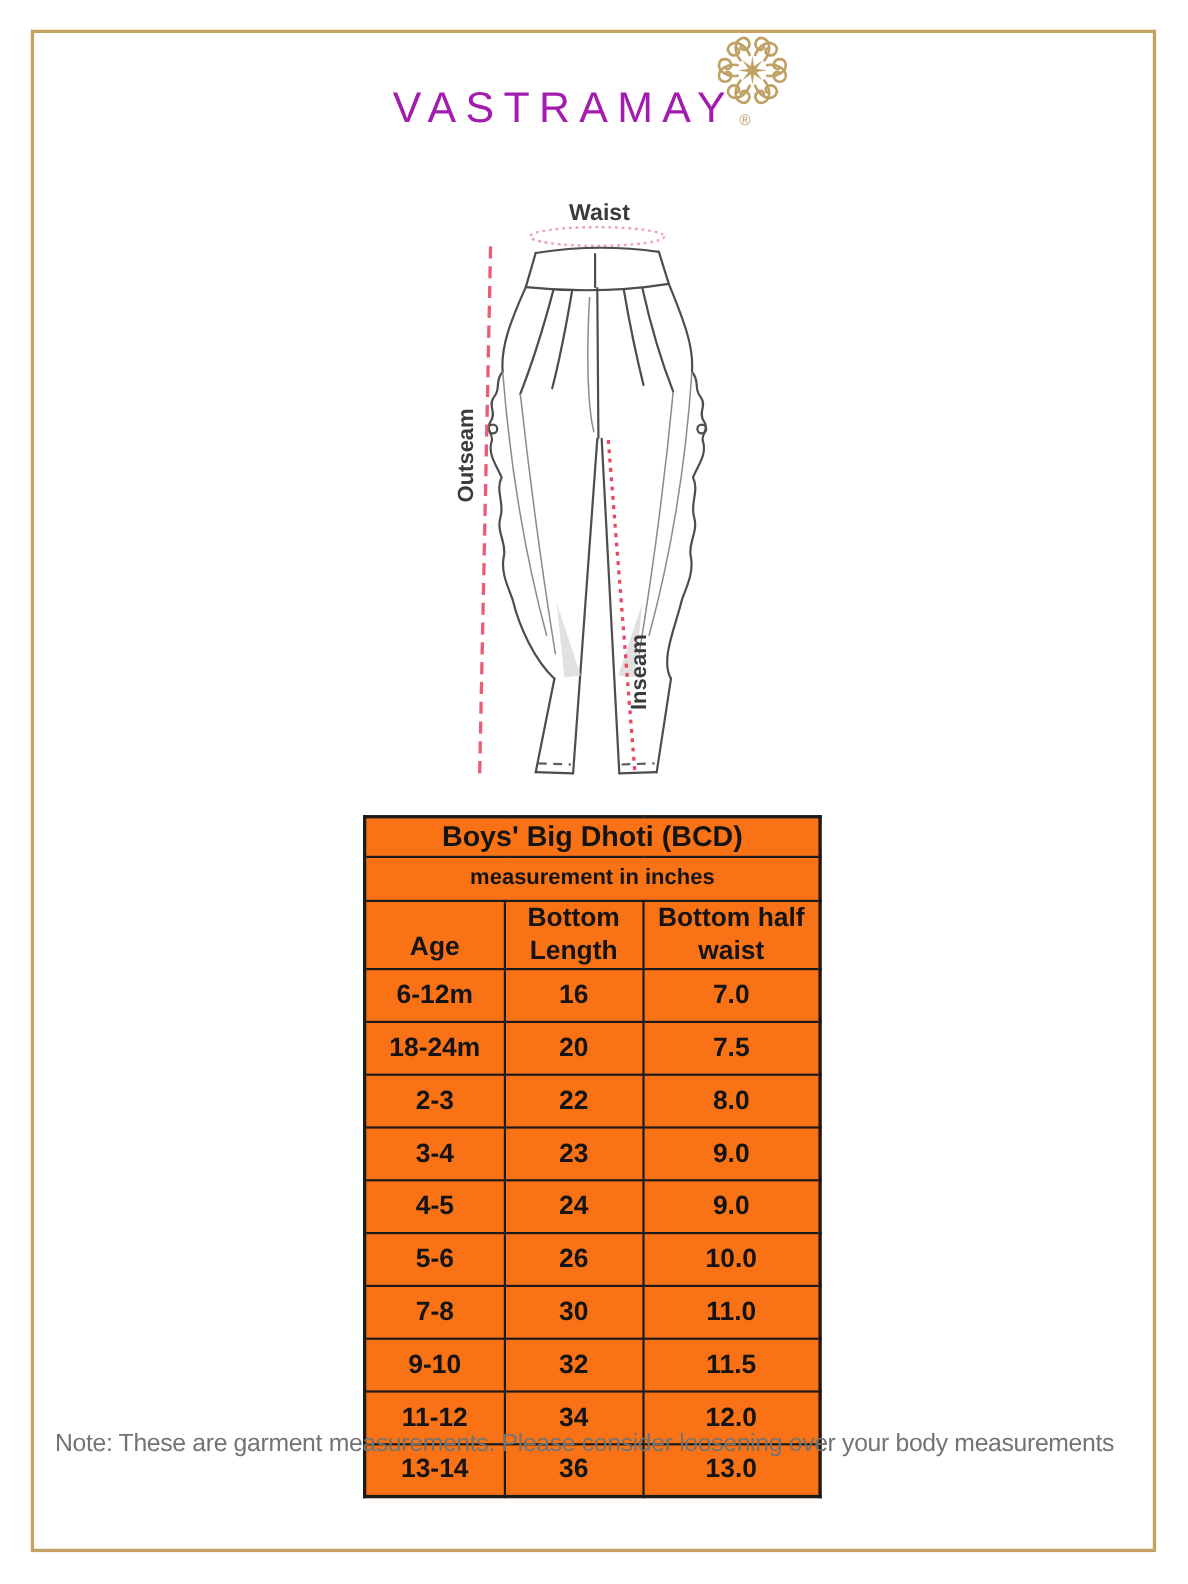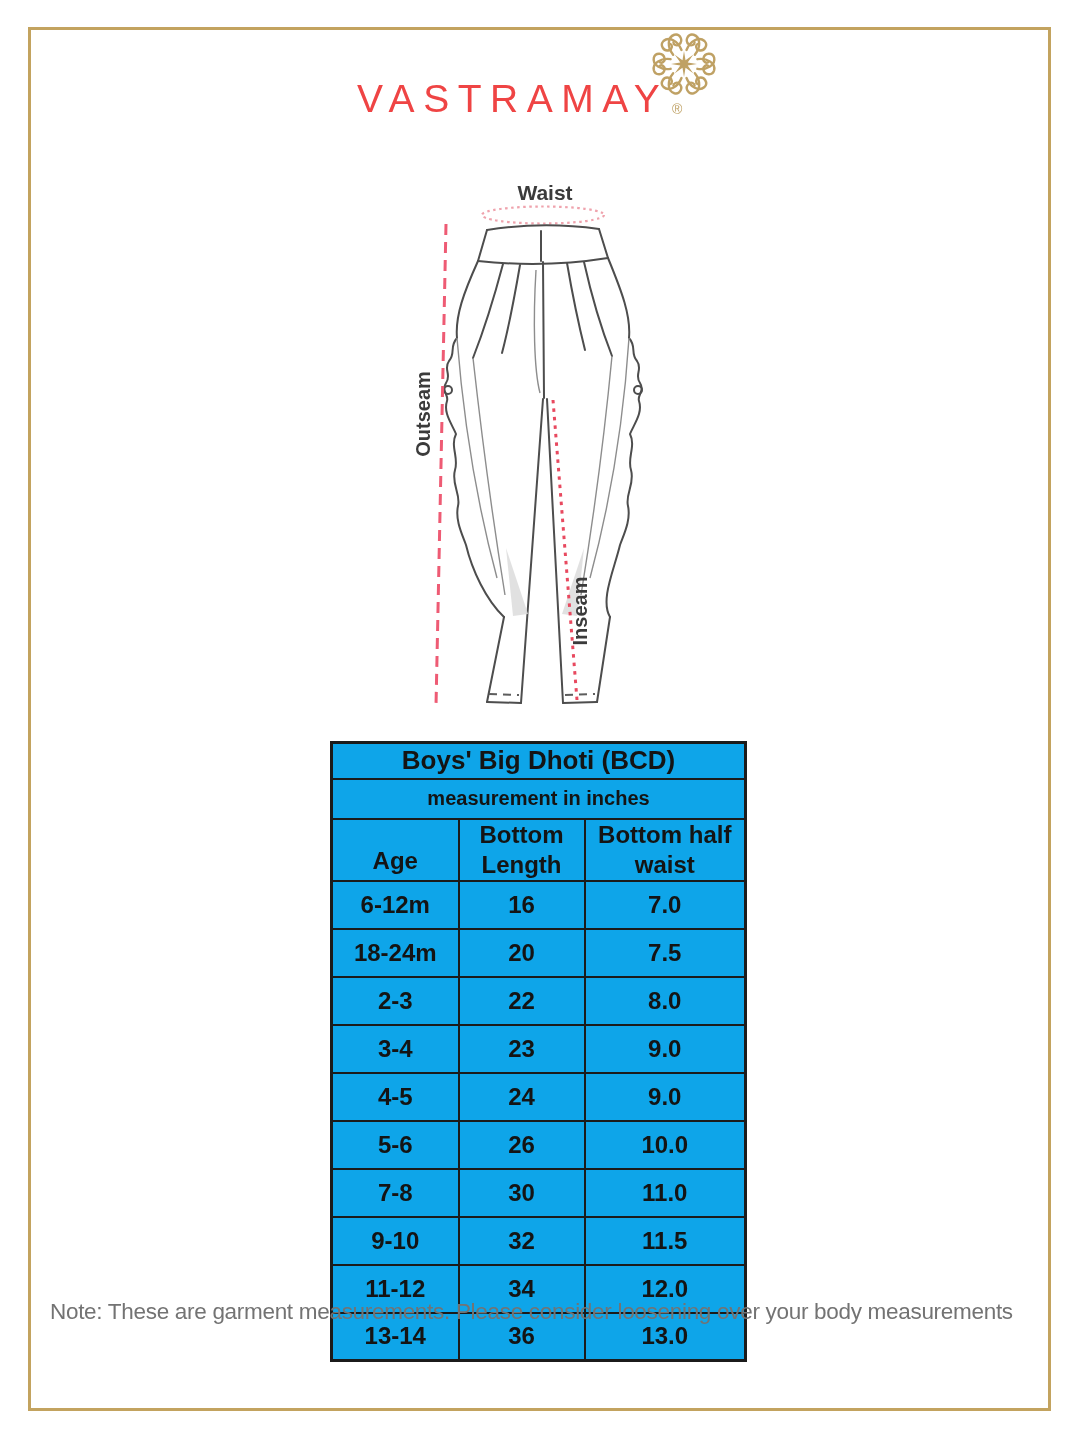--- a/index.html
+++ b/index.html
@@ -8,21 +8,21 @@
 
   .frame {
     position:absolute; left:28px; top:27px; width:1023px; height:1384px;
     border:3px solid #c3a35f; pointer-events:none;
   }
 
   
   .brand-name {
     position:absolute; left:357px; top:77px;
     font-size:39px; font-weight:400; letter-spacing:8.5px;
-    color:#ef4444; white-space:nowrap;
+    color:#a21caf; white-space:nowrap;
   }
   .brand-ornament { position:absolute; left:650px; top:32px; }
   .brand-reg {
     position:absolute; left:672px; top:101px;
     font-size:14px; color:#bfa164;
   }
 
   
   .diagram-svg { position:absolute; left:400px; top:170px; }
   .diagram-svg text {
@@ -33,21 +33,21 @@
   .sketch-light { stroke:#8d8d8d; stroke-width:1.4; fill:none; }
   .waist-ellipse { fill:none; stroke:#efa3ad; stroke-width:2.2; stroke-dasharray:2.5 3.5; }
   .outseam-line { stroke:#ee5b74; stroke-width:3; stroke-dasharray:11 7; fill:none; }
   .inseam-line  { stroke:#e8495f; stroke-width:3; stroke-dasharray:3.5 5; fill:none; }
   .hem-dash { stroke:#5d5d5d; stroke-width:2; stroke-dasharray:8 6; fill:none; }
 
   
   .size-table {
     position:absolute; left:330px; top:741px; width:414px;
     border-collapse:collapse; table-layout:fixed;
-    background:#0ea5e9; border:3px solid #1b1b1b;
+    background:#f97316; border:3px solid #1b1b1b;
     font-weight:bold; color:#141414; text-align:center;
   }
   .size-table td { border:2px solid #1b1b1b; padding:0 2px; }
   .row-title td    { font-size:26px; height:36px; }
   .row-subtitle td { font-size:20px; height:40px; }
   .row-header td   { font-size:24px; height:52px; line-height:1.25; vertical-align:middle; }
   .row-header td.age-cell { vertical-align:bottom; padding-bottom:4px; }
   .size-table tbody td { font-size:24px; height:48px; }
 
   

